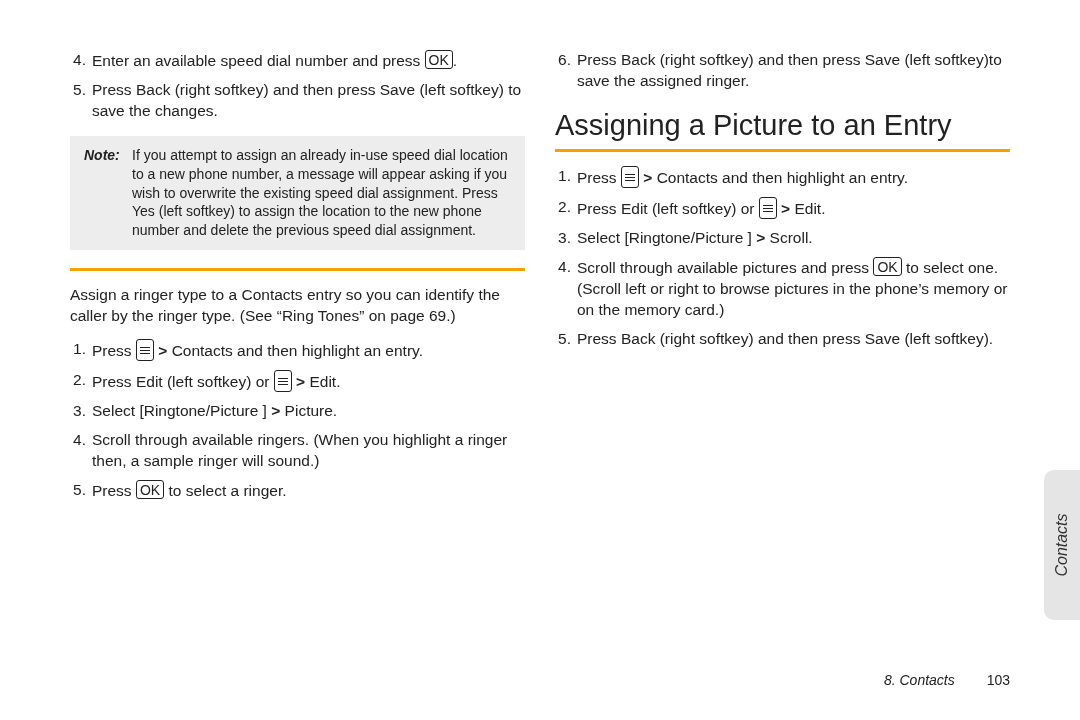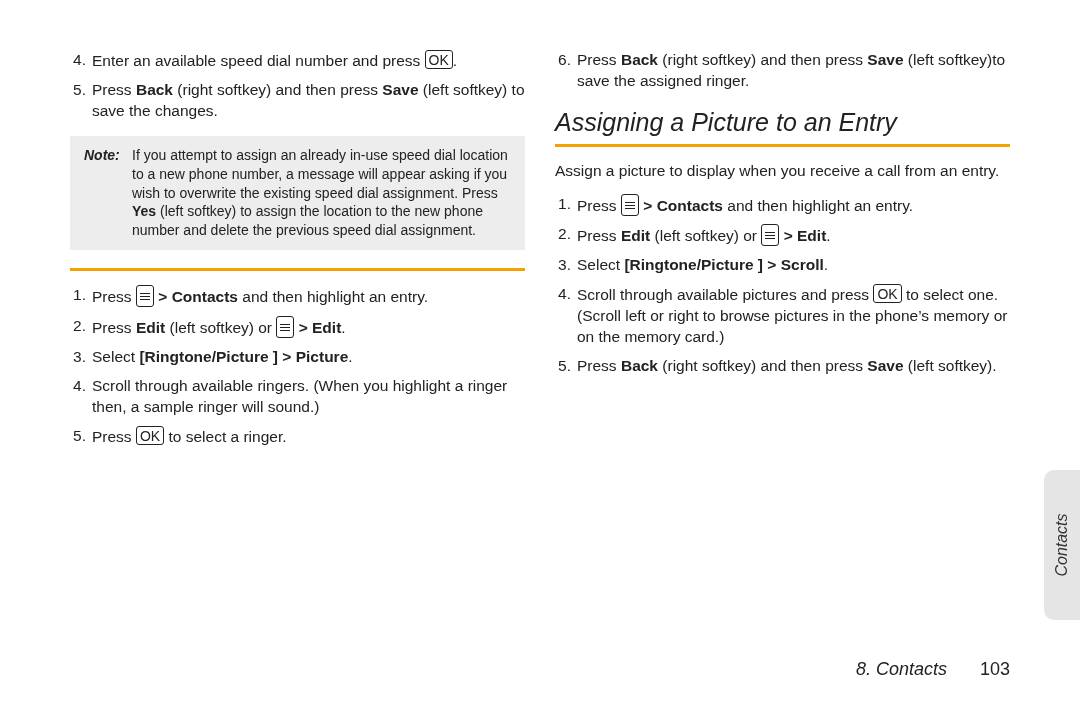--- a/index.html
+++ b/index.html
@@ -52,23 +52,22 @@
     font-weight: bold;
     display: inline-block;
     min-width: 42px;
   }
   .note-body-indent {
     display: block;
     padding-left: 48px;
     margin-top: -1.35em;
   }
   h2.section {
-    font-style: italic;
     font-weight: normal;
-    font-size: 25px;
+    font-size: 29px;
     margin: 12px 0 2px 0;
     padding-bottom: 2px;
   }
   .rule {
     border: none;
     border-bottom: 3px solid #f5a100;
     margin: 0 0 14px 0;
   }
   .intro {
     margin: 0 0 12px 0;
@@ -97,21 +96,21 @@
   }
   .menu-glyph::before, .menu-glyph::after {
     content:"";
     position:absolute;
     left:0; right:0;
     border-top:1.2px solid #222;
   }
   .menu-glyph::before { top:0; box-shadow: 0 3px 0 #222; }
   .menu-glyph::after { top:6px; }
   .gt { font-weight: bold; }
-  b { font-weight: bold; }
+  b { font-weight: normal; }
   .side-tab {
     position: absolute;
     right: 0;
     top: 470px;
     width: 36px;
     height: 150px;
     background: #e5e5e5;
     border-radius: 10px 0 0 10px;
     display: flex;
     align-items: center;
@@ -119,23 +118,23 @@
   }
   .side-tab span {
     transform: rotate(-90deg);
     font-style: italic;
     font-size: 16px;
     color: #333;
     white-space: nowrap;
   }
   .footer {
     position: absolute;
-    bottom: 40px;
+    bottom: 32px;
     right: 70px;
-    font-size: 18px;
+    font-size: 14px;
   }
   .footer .chap {
     font-style: italic;
     margin-right: 28px;
   }
 </style>
 </head>
 <body>
 
 <div class="page">
@@ -152,20 +151,21 @@
         </li>
       </ol>
 
     <div class="note-box">
       <span class="note-label">Note:</span>
       <span class="note-body-indent" id="note-body">If you attempt to assign an already in-use speed dial location to a new phone number, a message will appear asking if you wish to overwrite the existing speed dial assignment. Press <b>Yes</b> (left softkey) to assign the location to the new phone number and delete the previous speed dial assignment.</span>
     </div>
 
     <hr class="rule">
 
+    <p class="intro">Assign a ringer type to a Contacts entry so you can identify the caller by the ringer type. (See “Ring Tones” on page 69.)</p>
 
     <ol class="step-list" id="left-steps">
         <li>
           <span class="step-num">1.</span>
           <span class="step-body">Press <span class="key-icon menu"><span class="menu-glyph"></span></span> <span class="gt">&gt;</span> <b>Contacts</b> and then highlight an entry.</span>
         </li>
         <li>
           <span class="step-num">2.</span>
           <span class="step-body">Press <b>Edit</b> (left softkey) or <span class="key-icon menu"><span class="menu-glyph"></span></span> <span class="gt">&gt;</span> <b>Edit</b>.</span>
         </li>
@@ -188,21 +188,20 @@
     <ol class="step-list" id="right-top-steps">
         <li>
           <span class="step-num">6.</span>
           <span class="step-body">Press <b>Back</b> (right softkey) and then press <b>Save</b> (left softkey)to save the assigned ringer.</span>
         </li>
       </ol>
 
     <h2 class="section">Assigning a Picture to an Entry</h2>
     <hr class="rule">
 
-    <p class="intro">Assign a picture to display when you receive a call from an entry.</p>
 
     <ol class="step-list" id="right-steps">
         <li>
           <span class="step-num">1.</span>
           <span class="step-body">Press <span class="key-icon menu"><span class="menu-glyph"></span></span> <span class="gt">&gt;</span> <b>Contacts</b> and then highlight an entry.</span>
         </li>
         <li>
           <span class="step-num">2.</span>
           <span class="step-body">Press <b>Edit</b> (left softkey) or <span class="key-icon menu"><span class="menu-glyph"></span></span> <span class="gt">&gt;</span> <b>Edit</b>.</span>
         </li>

